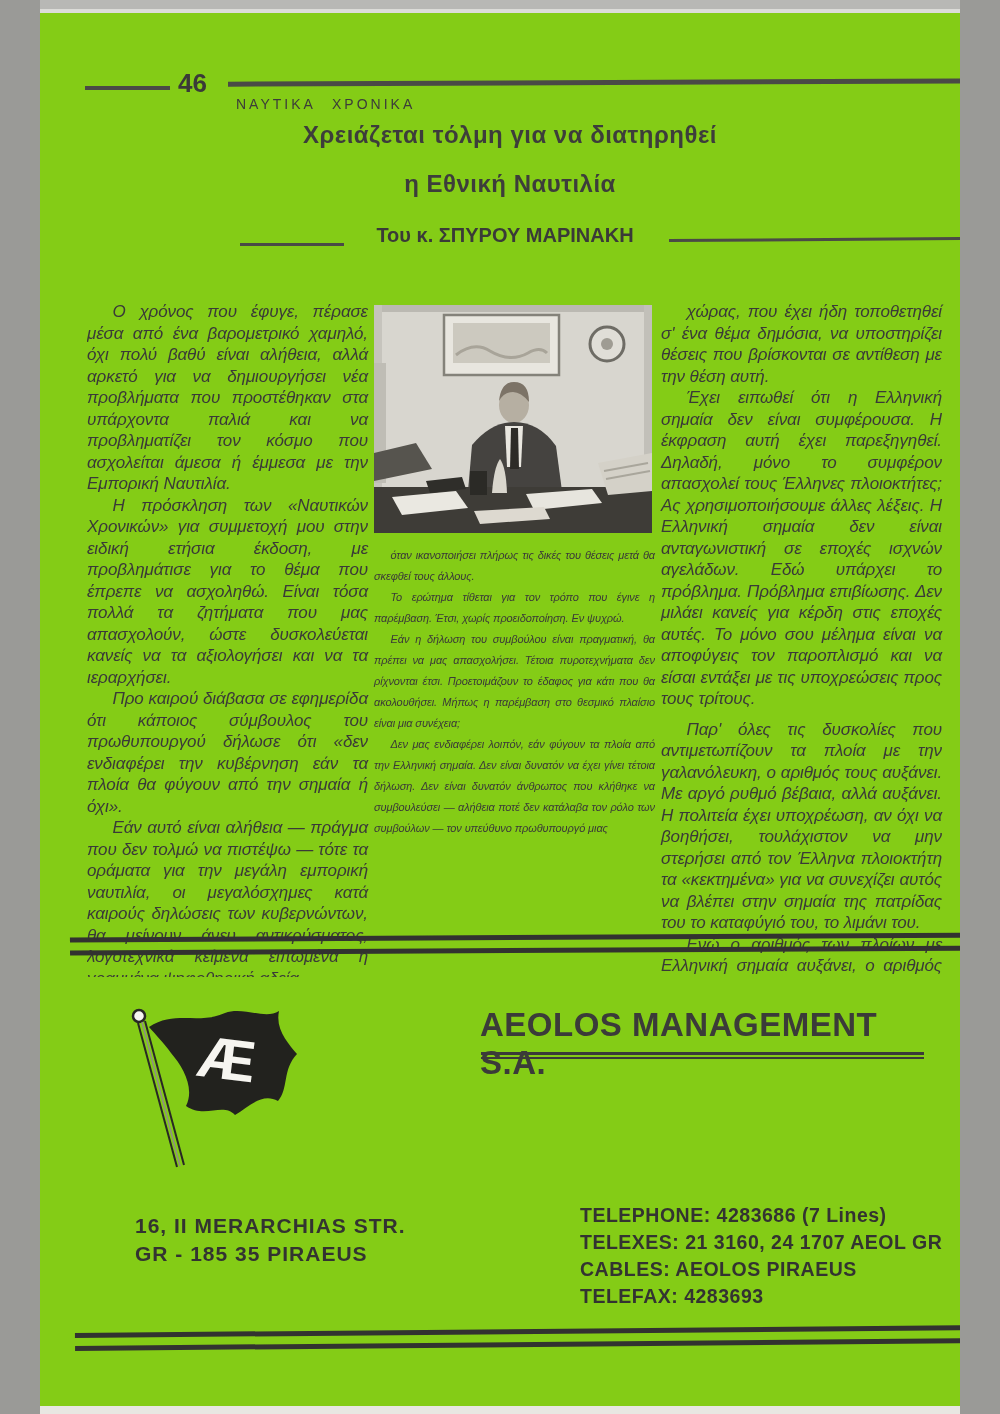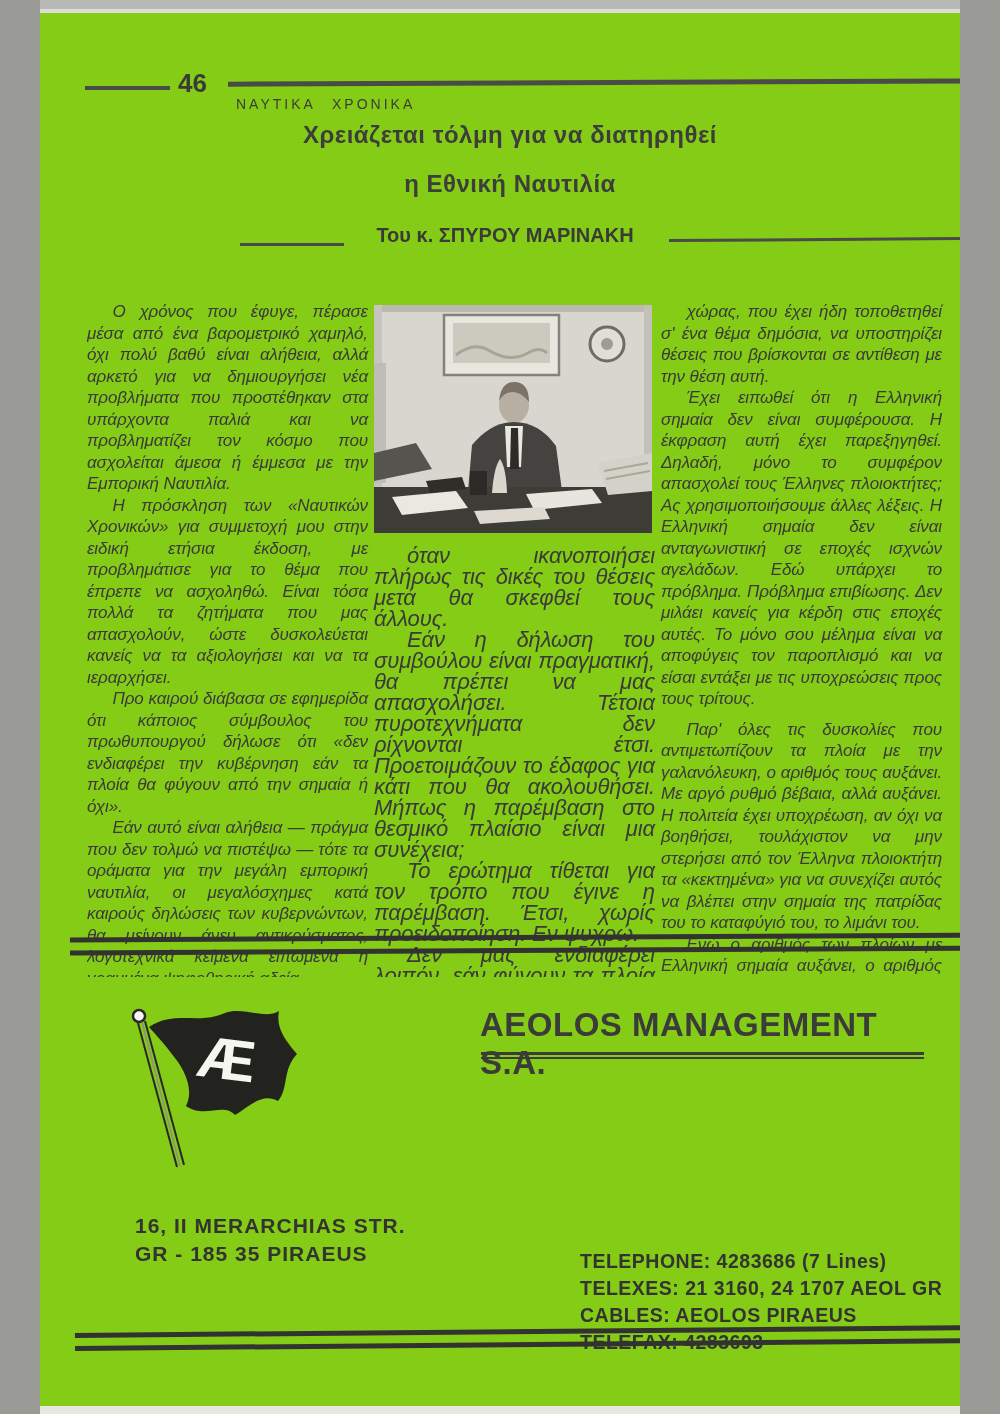--- a/index.html
+++ b/index.html
@@ -36,21 +36,21 @@
   .byline{position:absolute;left:315px;top:0;width:300px;text-align:center;font-weight:bold;font-size:20px;color:#3a3a38;}
 
   
   .columns{position:absolute;left:47px;top:260px;width:870px;height:676px;
     display:flex;gap:6px;overflow:hidden;margin-top:41px;}
   .col{width:281px;}
   .col p{
     margin:0;font-style:italic;font-size:17px;line-height:21.5px;
     text-align:justify;text-indent:1.5em;letter-spacing:-0.1px;color:#3a3a38;
   }
-  .col.c2 p{font-size:22px;line-height:21px;font-style:italic;}
+  .col.c2 p{font-size:11px;line-height:21px;font-style:italic;}
   .col.c3 p.gap{margin-top:9px;}
 
   .photo{width:278px;height:228px;margin:4px 0 8px 0;}
 
   
   .rule-heavy{position:absolute;}
   .rule-heavy .bar{height:5px;background:#323230;}
   .rule-heavy .bar+.bar{margin-top:8px;}
   .ad-top{left:30px;top:935px;width:912px;transform:rotate(-0.3deg);}
   .ad-bottom{left:35px;top:1329px;width:906px;transform:rotate(-0.5deg);}
@@ -58,21 +58,21 @@
   .flag-logo{position:absolute;left:85px;top:995px;width:215px;height:178px;}
 
   .ad-company{position:absolute;left:440px;top:1006px;width:450px;text-align:left;
     font-weight:bold;font-size:33px;letter-spacing:0.5px;color:#3b3b39;}
   .ad-company-rule{position:absolute;left:441px;top:1052px;width:443px;height:7px;
     border-top:3px solid #3b3b39;border-bottom:2px solid #3b3b39;box-sizing:border-box;}
 
   .ad-address{position:absolute;left:95px;top:1212px;font-weight:bold;font-size:21px;
     line-height:28px;letter-spacing:1px;color:#333331;}
   .ad-contacts{position:absolute;left:540px;top:1202px;font-weight:bold;font-size:19.5px;
-    line-height:27px;letter-spacing:0.5px;color:#333331;margin-top:46px;}
+    line-height:27px;letter-spacing:0.5px;color:#333331;}
 </style>
 </head>
 <body>
 
 <div class="page">
 
   <div class="scan-top"></div>
   <div class="scan-top2"></div>
   <div class="scan-right"></div>
 
@@ -133,22 +133,22 @@
         <rect x="96" y="166" width="17" height="24" fill="#2b2a26"></rect>
         <path d="M118,188 q2,-26 8,-34 q6,8 7,34 z" fill="#d9d6cd"></path>
 
         <polygon points="224,158 278,148 278,186 234,190" fill="#d4d1c8"></polygon>
         <line x1="230" y1="166" x2="274" y2="158" stroke="#a9a69c" stroke-width="2"></line>
         <line x1="232" y1="174" x2="276" y2="166" stroke="#a9a69c" stroke-width="2"></line>
 
         <polygon points="52,176 88,172 92,184 56,188" fill="#2f2e2a"></polygon>
       </svg>
       <p>όταν ικανοποιήσει πλήρως τις δικές του θέσεις μετά θα σκεφθεί τους άλλους.</p>
+      <p>Το ερώτημα τίθεται για τον τρόπο που έγινε η παρέμβαση. Έτσι, χωρίς προειδοποίηση. Εν ψυχρώ.</p>
       <p>Εάν η δήλωση του συμβούλου είναι πραγματική, θα πρέπει να μας απασχολήσει. Τέτοια πυροτεχνήματα δεν ρίχνονται έτσι. Προετοιμάζουν το έδαφος για κάτι που θα ακολουθήσει. Μήπως η παρέμβαση στο θεσμικό πλαίσιο είναι μια συνέχεια;</p>
-      <p>Το ερώτημα τίθεται για τον τρόπο που έγινε η παρέμβαση. Έτσι, χωρίς προειδοποίηση. Εν ψυχρώ.</p>
       <p>Δεν μας ενδιαφέρει λοιπόν, εάν φύγουν τα πλοία από την Ελληνική σημαία. Δεν είναι δυνατόν να έχει γίνει τέτοια δήλωση. Δεν είναι δυνατόν άνθρωπος που κλήθηκε να συμβουλεύσει — αλήθεια ποτέ δεν κατάλαβα τον ρόλο των συμβούλων — τον υπεύθυνο πρωθυπουργό μιας</p>
     </div>
 
     <div class="col c3">
       <p>χώρας, που έχει ήδη τοποθετηθεί σ' ένα θέμα δημόσια, να υποστηρίζει θέσεις που βρίσκονται σε αντίθεση με την θέση αυτή.</p>
       <p>Έχει ειπωθεί ότι η Ελληνική σημαία δεν είναι συμφέρουσα. Η έκφραση αυτή έχει παρεξηγηθεί. Δηλαδή, μόνο το συμφέρον απασχολεί τους Έλληνες πλοιοκτήτες; Ας χρησιμοποιήσουμε άλλες λέξεις. Η Ελληνική σημαία δεν είναι ανταγωνιστική σε εποχές ισχνών αγελάδων. Εδώ υπάρχει το πρόβλημα. Πρόβλημα επιβίωσης. Δεν μιλάει κανείς για κέρδη στις εποχές αυτές. Το μόνο σου μέλημα είναι να αποφύγεις τον παροπλισμό και να είσαι εντάξει με τις υποχρεώσεις προς τους τρίτους.</p>
       <p class="gap">Παρ' όλες τις δυσκολίες που αντιμετωπίζουν τα πλοία με την γαλανόλευκη, ο αριθμός τους αυξάνει. Με αργό ρυθμό βέβαια, αλλά αυξάνει. Η πολιτεία έχει υποχρέωση, αν όχι να βοηθήσει, τουλάχιστον να μην στερήσει από τον Έλληνα πλοιοκτήτη τα «κεκτημένα» για να συνεχίζει αυτός να βλέπει στην σημαία της πατρίδας του το καταφύγιό του, το λιμάνι του.</p>
       <p>Ενώ ο αριθμός των πλοίων με Ελληνική σημαία αυξάνει, ο αριθμός των Ελλήνων ναυτικών συνεχώς</p>
     </div>
   </div>

